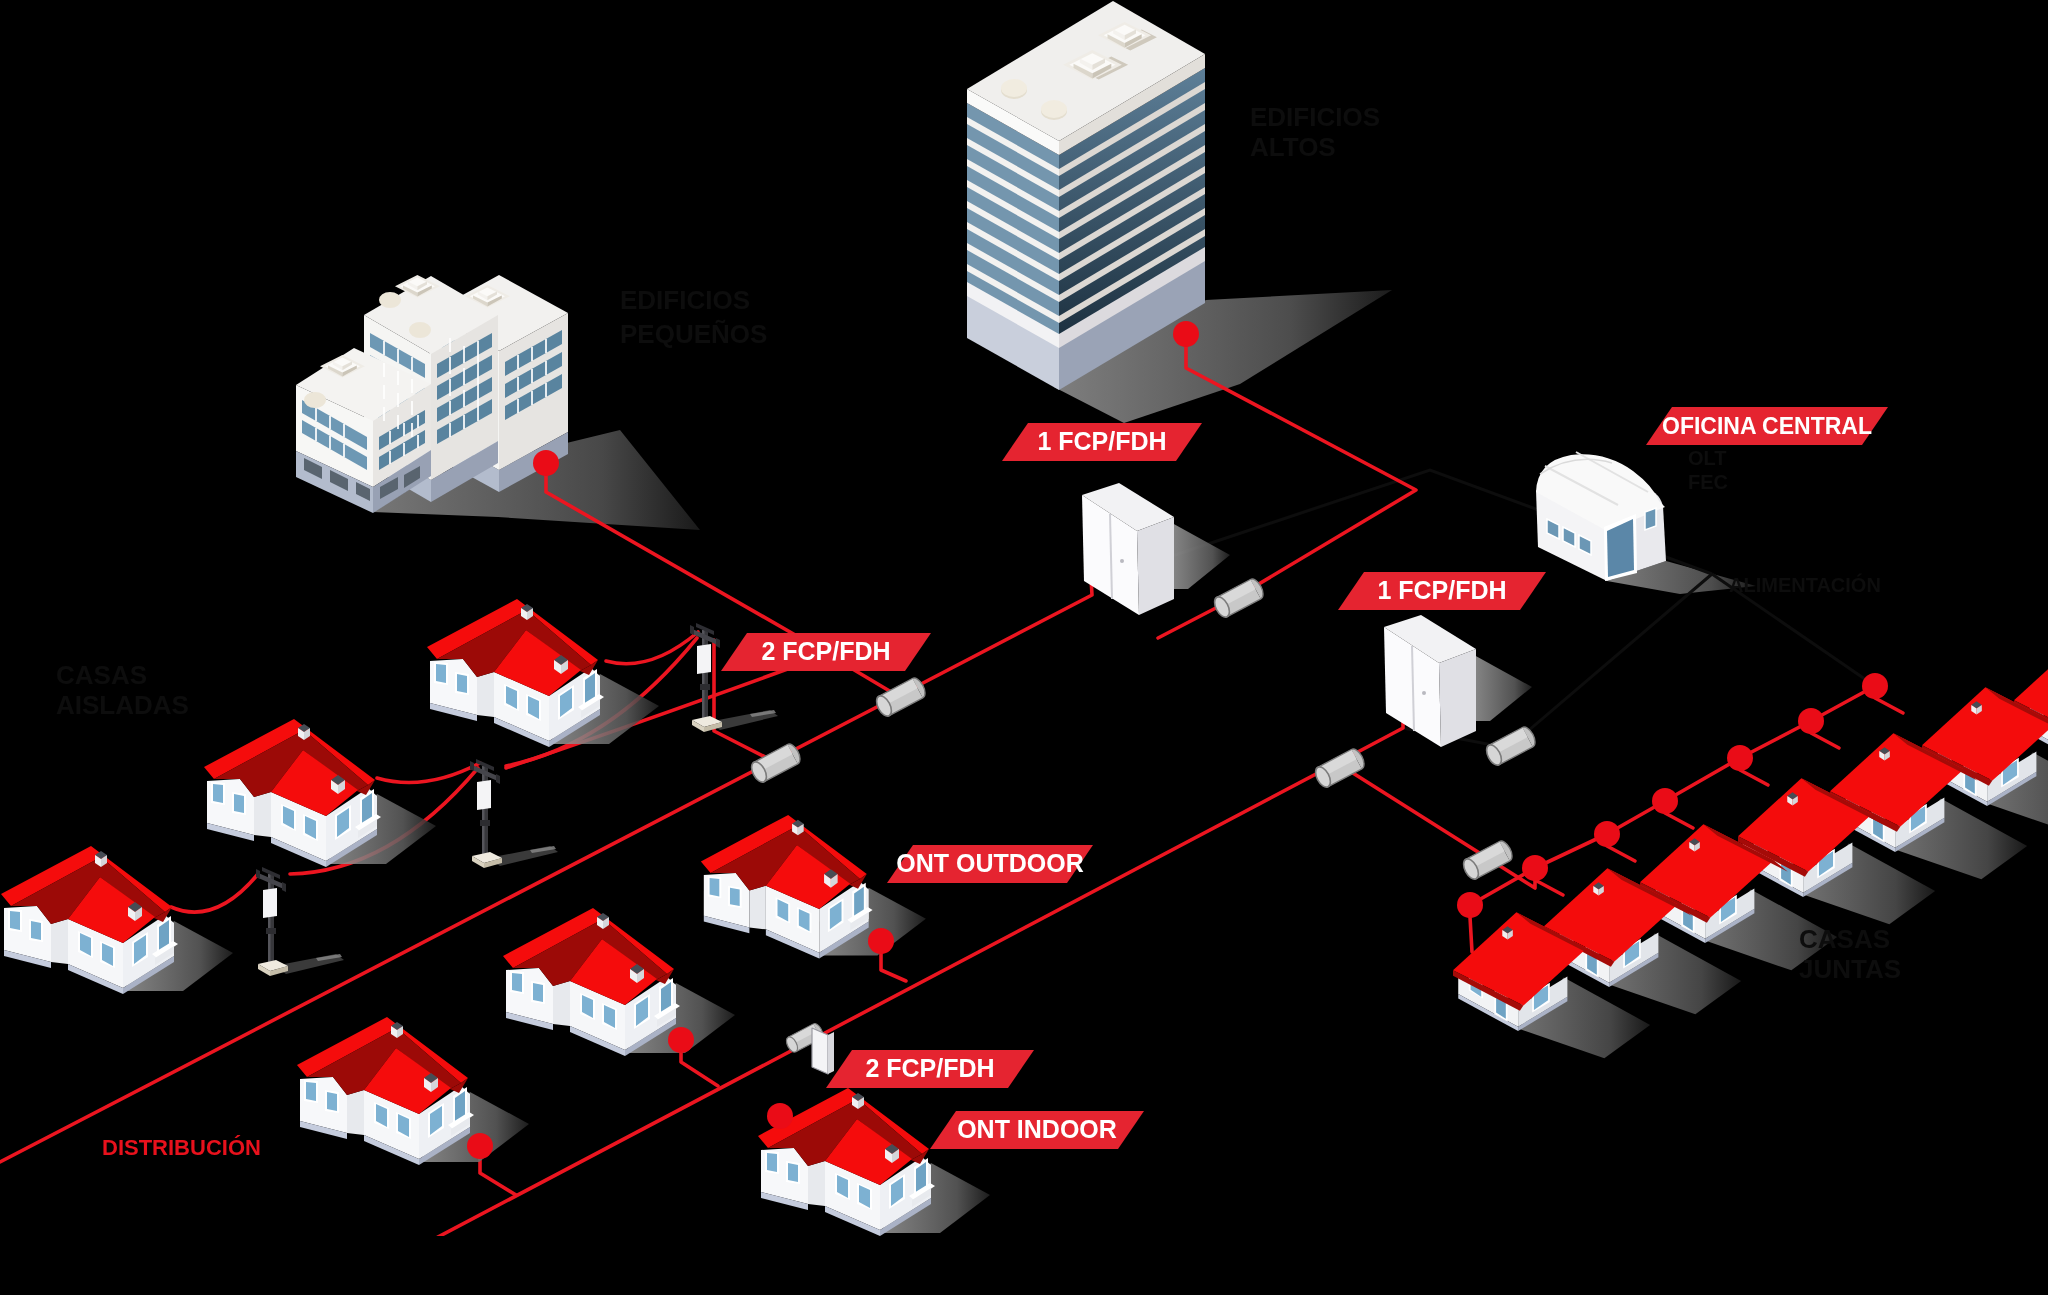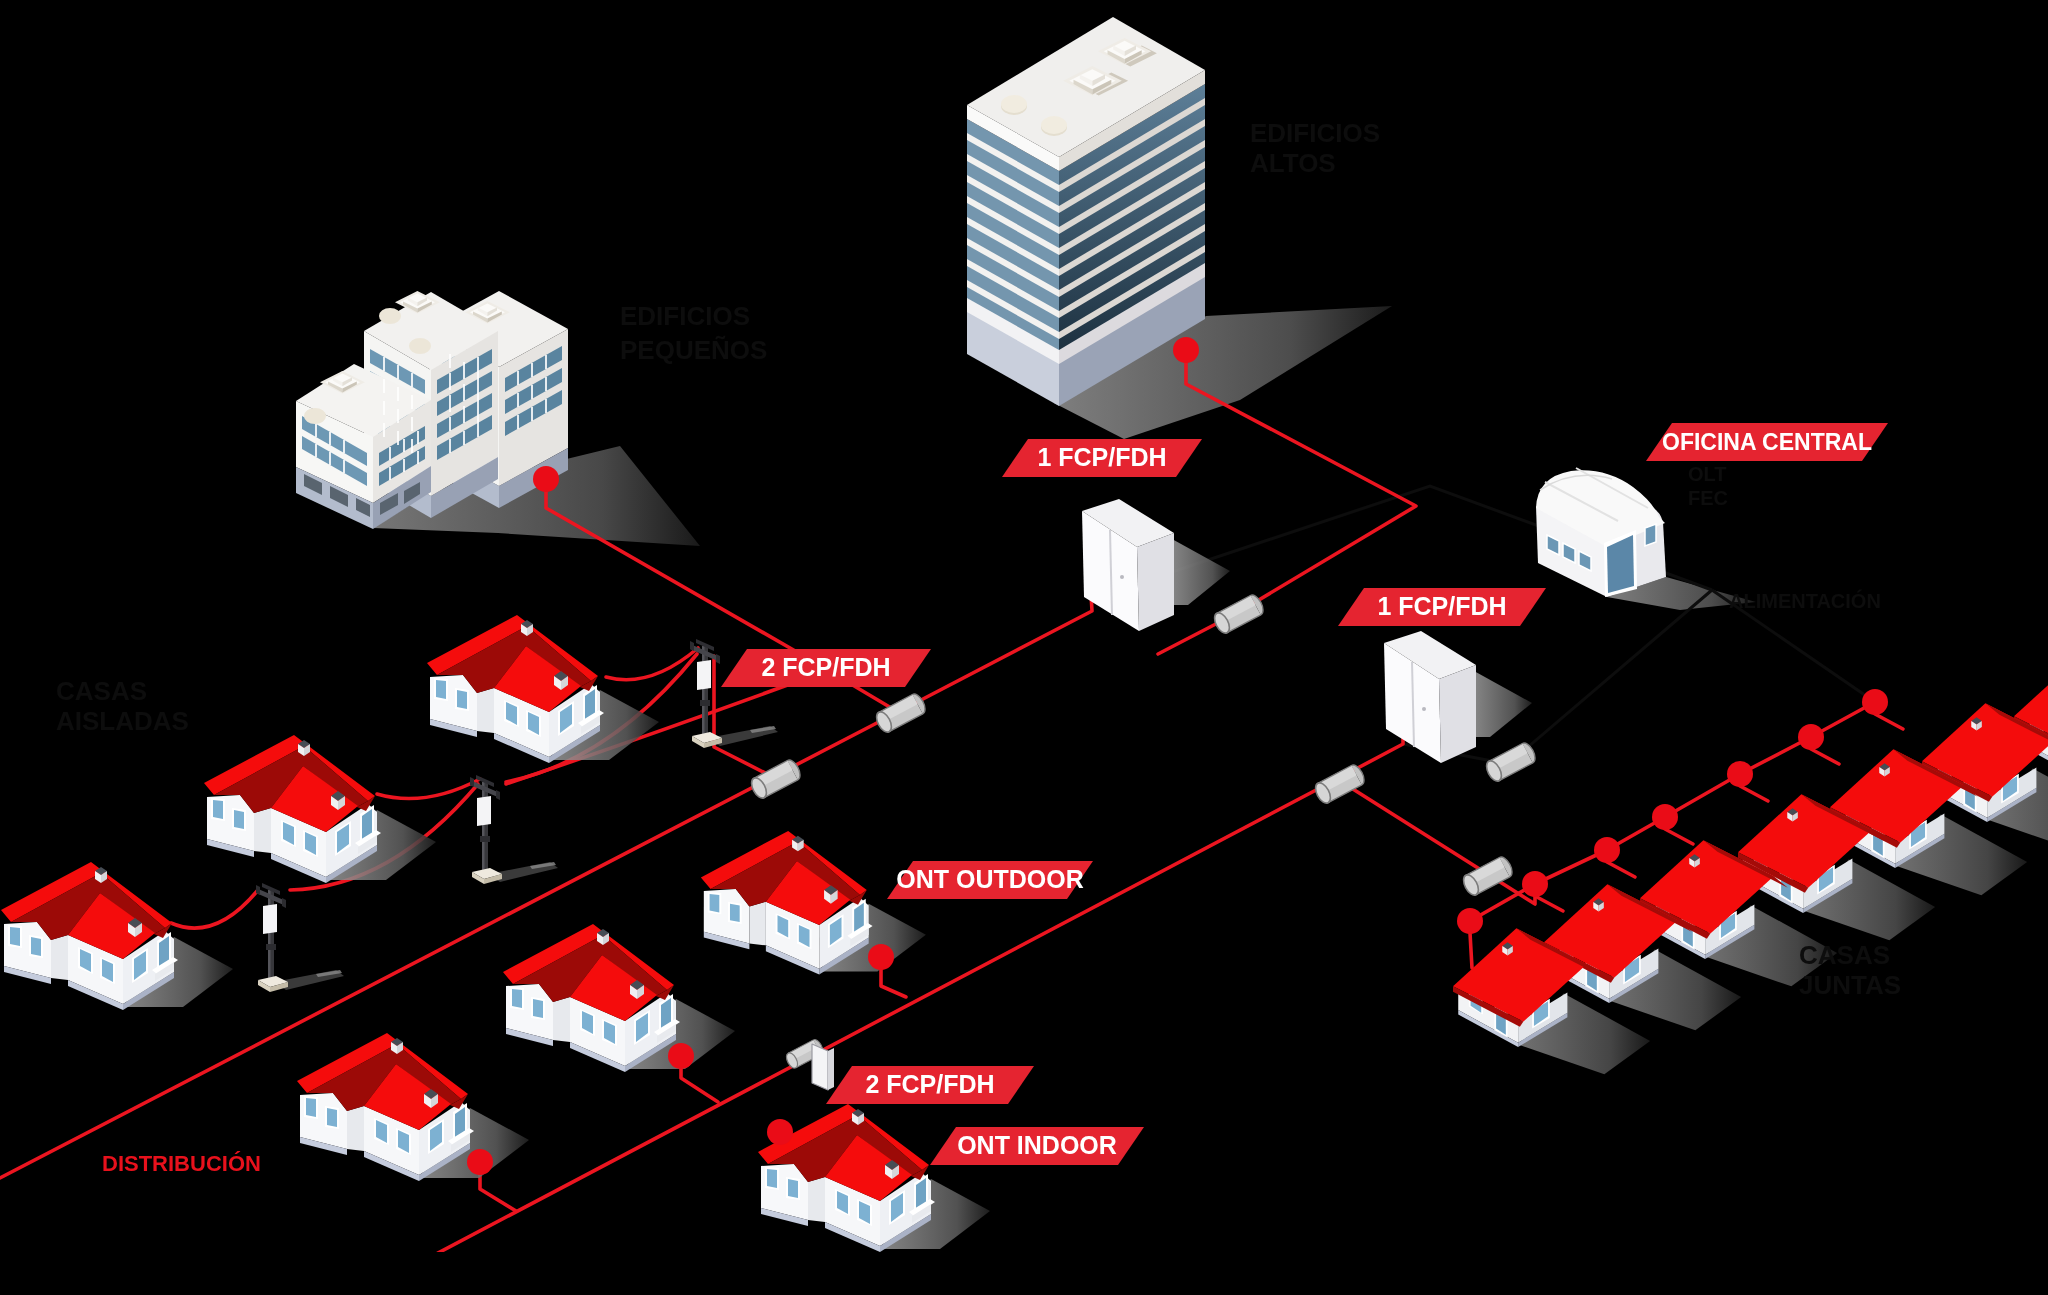--- a/index.html
+++ b/index.html
@@ -1,16 +1,16 @@
 <!DOCTYPE html>
 <html><head>
 <meta charset="utf-8">
 <style>
   html,body{margin:0;padding:0;background:#000;}
-  .wrap{width:2048px;height:1236px;position:relative;overflow:hidden;background:#000;margin-top:16px;}
+  .wrap{width:2048px;height:1236px;position:relative;overflow:hidden;background:#000;}
   svg{display:block;}
   text{font-family:"Liberation Sans",sans-serif;}
 </style>
 </head>
 <body>
 <div class="wrap">
 <svg width="2048" height="1295" viewBox="0 0 2048 1295">
 <defs>
   <linearGradient id="shadG" x1="0" y1="0" x2="1" y2="0">
     <stop offset="0" stop-color="#9e9e9e"></stop>

